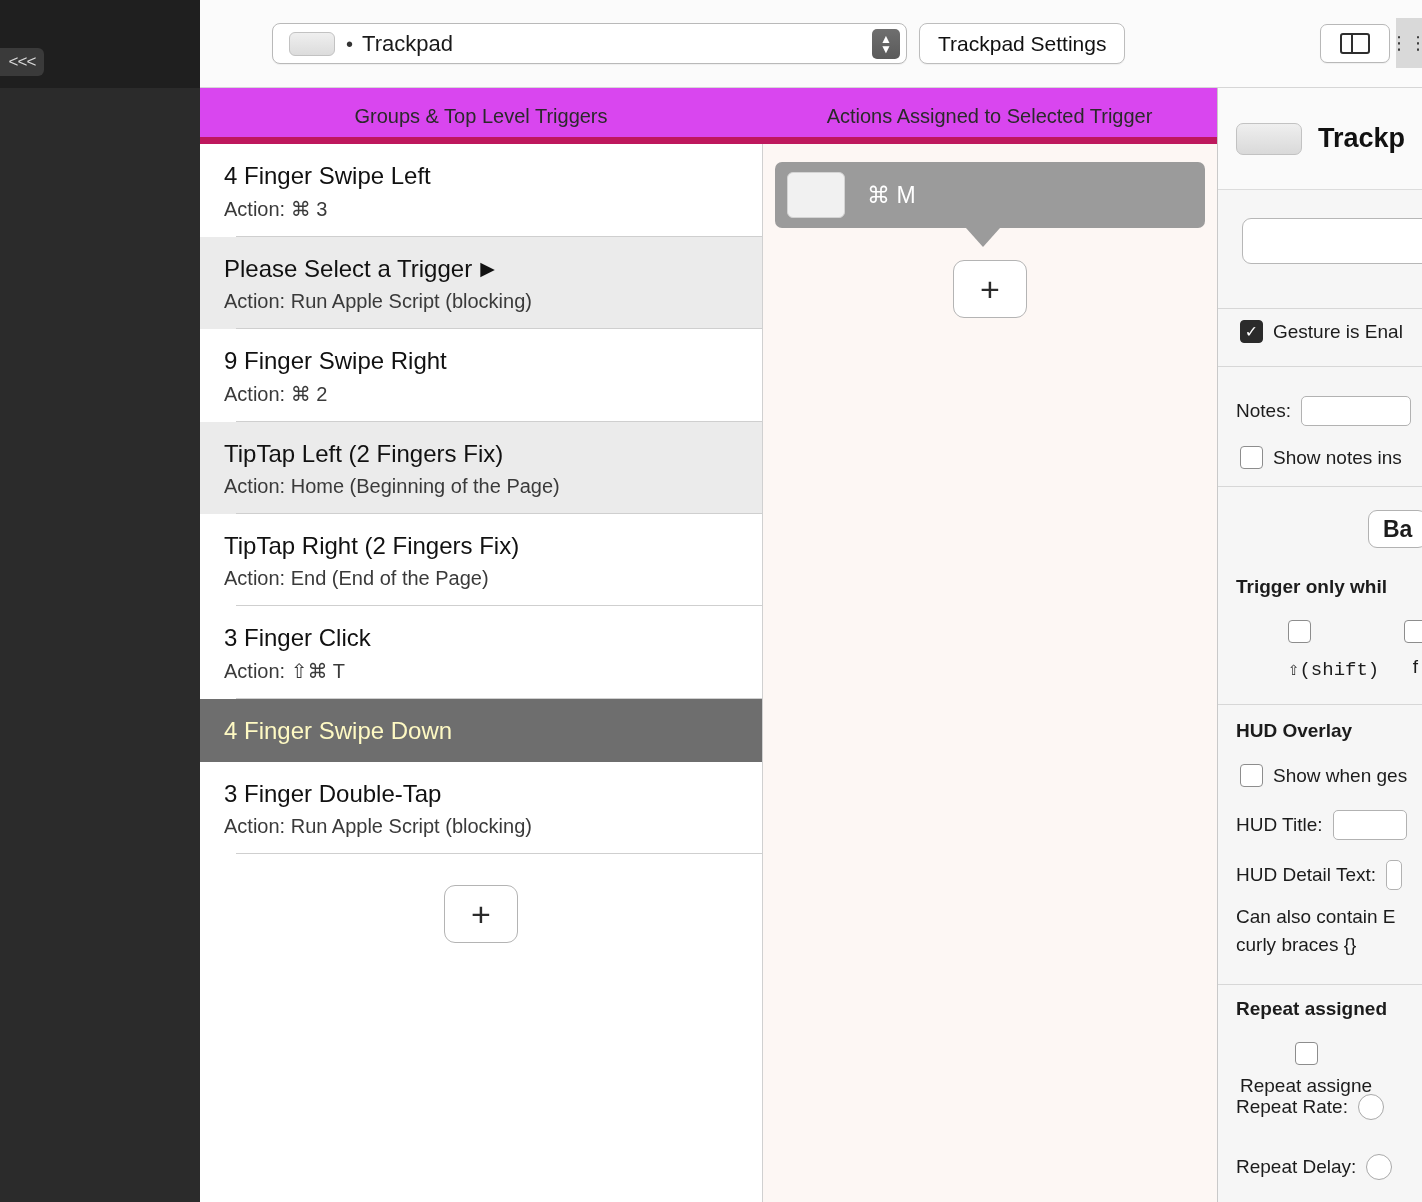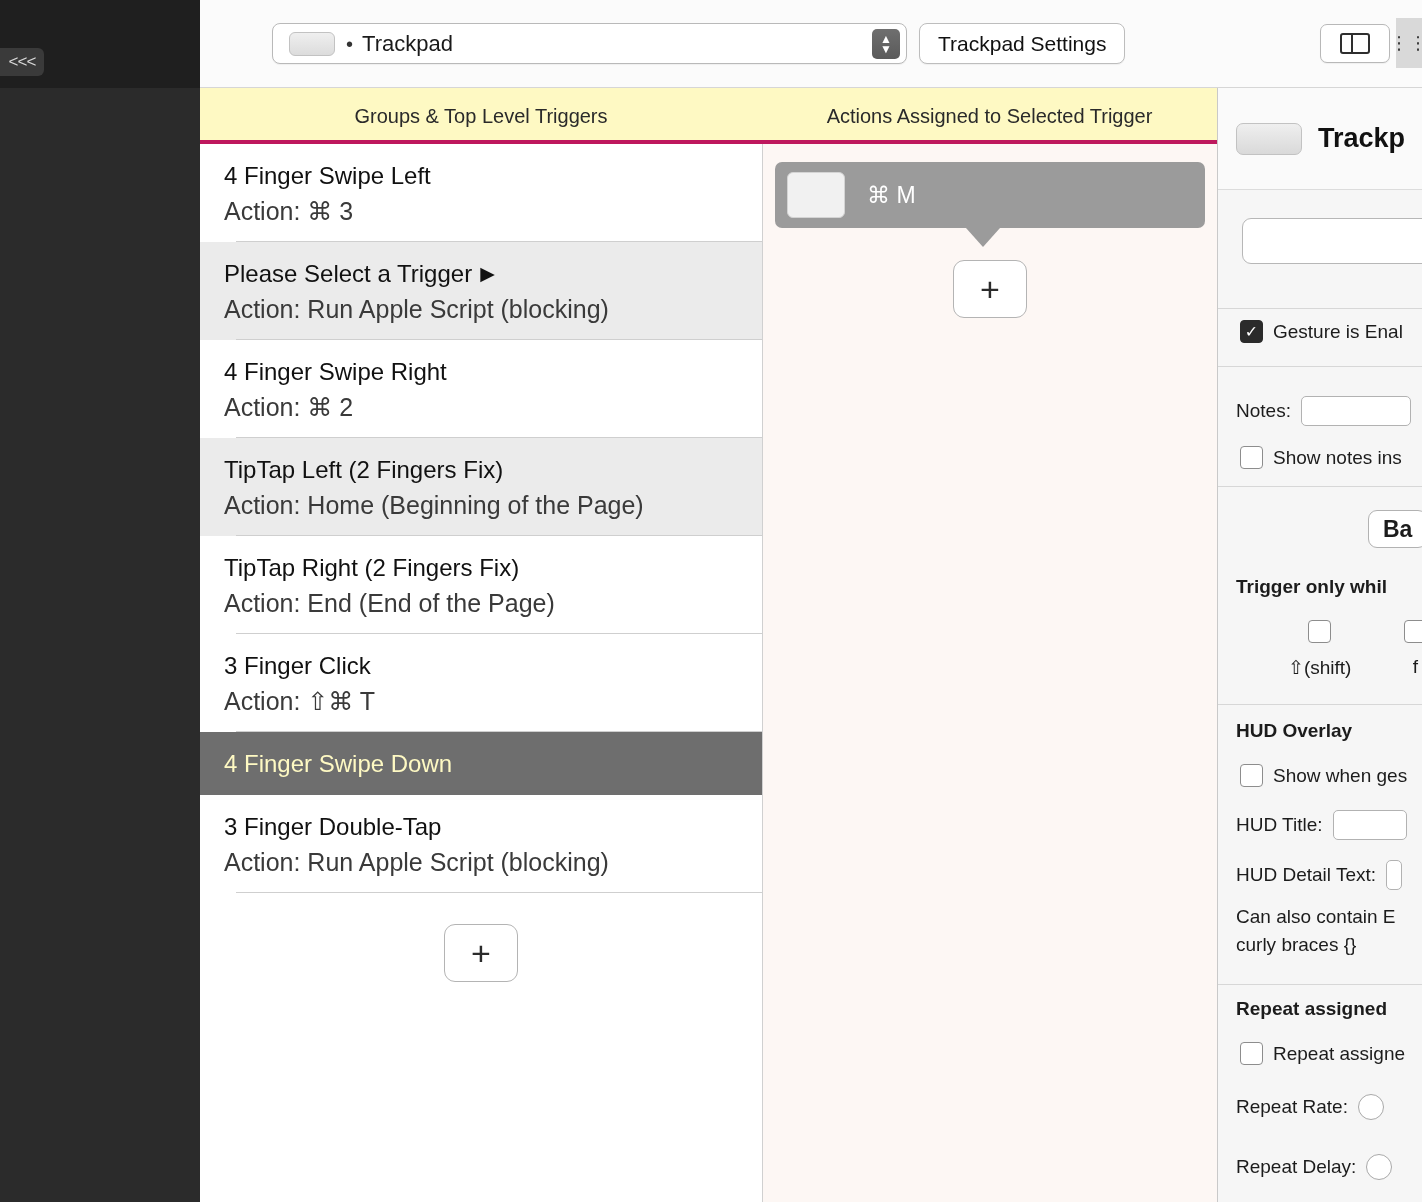--- a/index.html
+++ b/index.html
@@ -122,22 +122,22 @@
     background: #d9d9d9;
     color: #333;
     font-size: 18px;
     letter-spacing: 1px;
   }
 
   
   .col-headers {
     position: absolute; left: 200px; top: 88px;
     width: 1222px; height: 56px;
-    background: #fef9c3;
-    border-bottom: 4px solid #be185d;
+    background: #d946ef;
+    border-bottom: 7px solid #be185d;
   }
   .col-header {
     position: absolute; top: 0;
     height: 56px;
     display: flex; align-items: center; justify-content: center;
     font-size: 20px; color: #2a2a2a;
   }
   .hdr-groups { left: 0; width: 562px; }
   .hdr-actions { left: 562px; width: 455px; }
 
@@ -152,21 +152,21 @@
     position: relative;
     padding: 17px 0 16px 24px;
     background: #ffffff;
   }
   .trigger-row.alt { background: #ebebeb; }
   .trigger-row.selected { background: #6e6e6e; }
   .trigger-row .title {
     font-size: 24px; color: #111; line-height: 1.25;
   }
   .trigger-row .sub {
-    font-size: 25px; color: #3a3a3a; margin-top: 6px;
+    font-size: 20px; color: #3a3a3a; margin-top: 6px;
   }
   .trigger-row.selected .title,
   .trigger-row.selected .sub { color: #fef9c3; }
   .trigger-row .divider {
     position: absolute; left: 36px; right: 0; bottom: 0;
     height: 1px; background: #cfcfcf;
   }
   .disclosure {
     display: inline-block;
     margin-left: 8px;
@@ -354,21 +354,21 @@
       <div class="divider"></div>
     </div>
 
     <div class="trigger-row alt">
       <div class="title"><span>Please Select a Trigger</span><span class="disclosure">▶</span></div>
       <div class="sub">Action: Run Apple Script (blocking)</div>
       <div class="divider"></div>
     </div>
 
     <div class="trigger-row">
-      <div class="title">4 Finger Swipe Right</div>
+      <div class="title">9 Finger Swipe Right</div>
       <div class="sub">Action: ⌘ 2</div>
       <div class="divider"></div>
     </div>
 
     <div class="trigger-row alt">
       <div class="title">TipTap Left (2 Fingers Fix)</div>
       <div class="sub">Action: Home (Beginning of the Page)</div>
       <div class="divider"></div>
     </div>
 
@@ -439,21 +439,21 @@
       <span class="chk"></span>
       <span>Show notes ins</span>
     </div>
 
     <div class="insp-sep" style="top:398px;"></div>
 
     <div class="insp-abs pill-btn" style="left:150px; top:422px;">Ba</div>
 
     <div class="insp-abs bold" style="left:18px; top:488px;">Trigger only whil</div>
 
-    <div class="insp-abs" style="left:70px; top:532px; text-align:center;">
+    <div class="insp-abs" style="left:70px; top:532px; text-align:left;font-family:Liberation Mono, monospace;">
       <div class="chk" style="margin:0 auto;"></div>
       <div style="margin-top:8px;">⇧(shift)</div>
     </div>
     <div class="insp-abs" style="left:186px; top:532px; text-align:center;">
       <div class="chk" style="margin:0 auto;"></div>
       <div style="margin-top:8px;">f</div>
     </div>
 
     <div class="insp-sep" style="top:616px;"></div>
 
@@ -474,21 +474,21 @@
       <span class="mini-input" style="width:16px;"></span>
     </div>
 
     <div class="insp-abs" style="left:18px; top:818px;">Can also contain E</div>
     <div class="insp-abs" style="left:18px; top:846px;">curly braces {}</div>
 
     <div class="insp-sep" style="top:896px;"></div>
 
     <div class="insp-abs bold" style="left:18px; top:910px;">Repeat assigned</div>
 
-    <div class="insp-abs row" style="left:22px; top:954px;">
+    <div class="insp-abs row" style="left:22px; top:954px;flex-direction:column;">
       <span class="chk"></span>
       <span>Repeat assigne</span>
     </div>
 
     <div class="insp-abs row" style="left:18px; top:1006px;">
       <span>Repeat Rate:</span>
       <span class="knob"></span>
     </div>
 
     <div class="insp-abs row" style="left:18px; top:1066px;">

